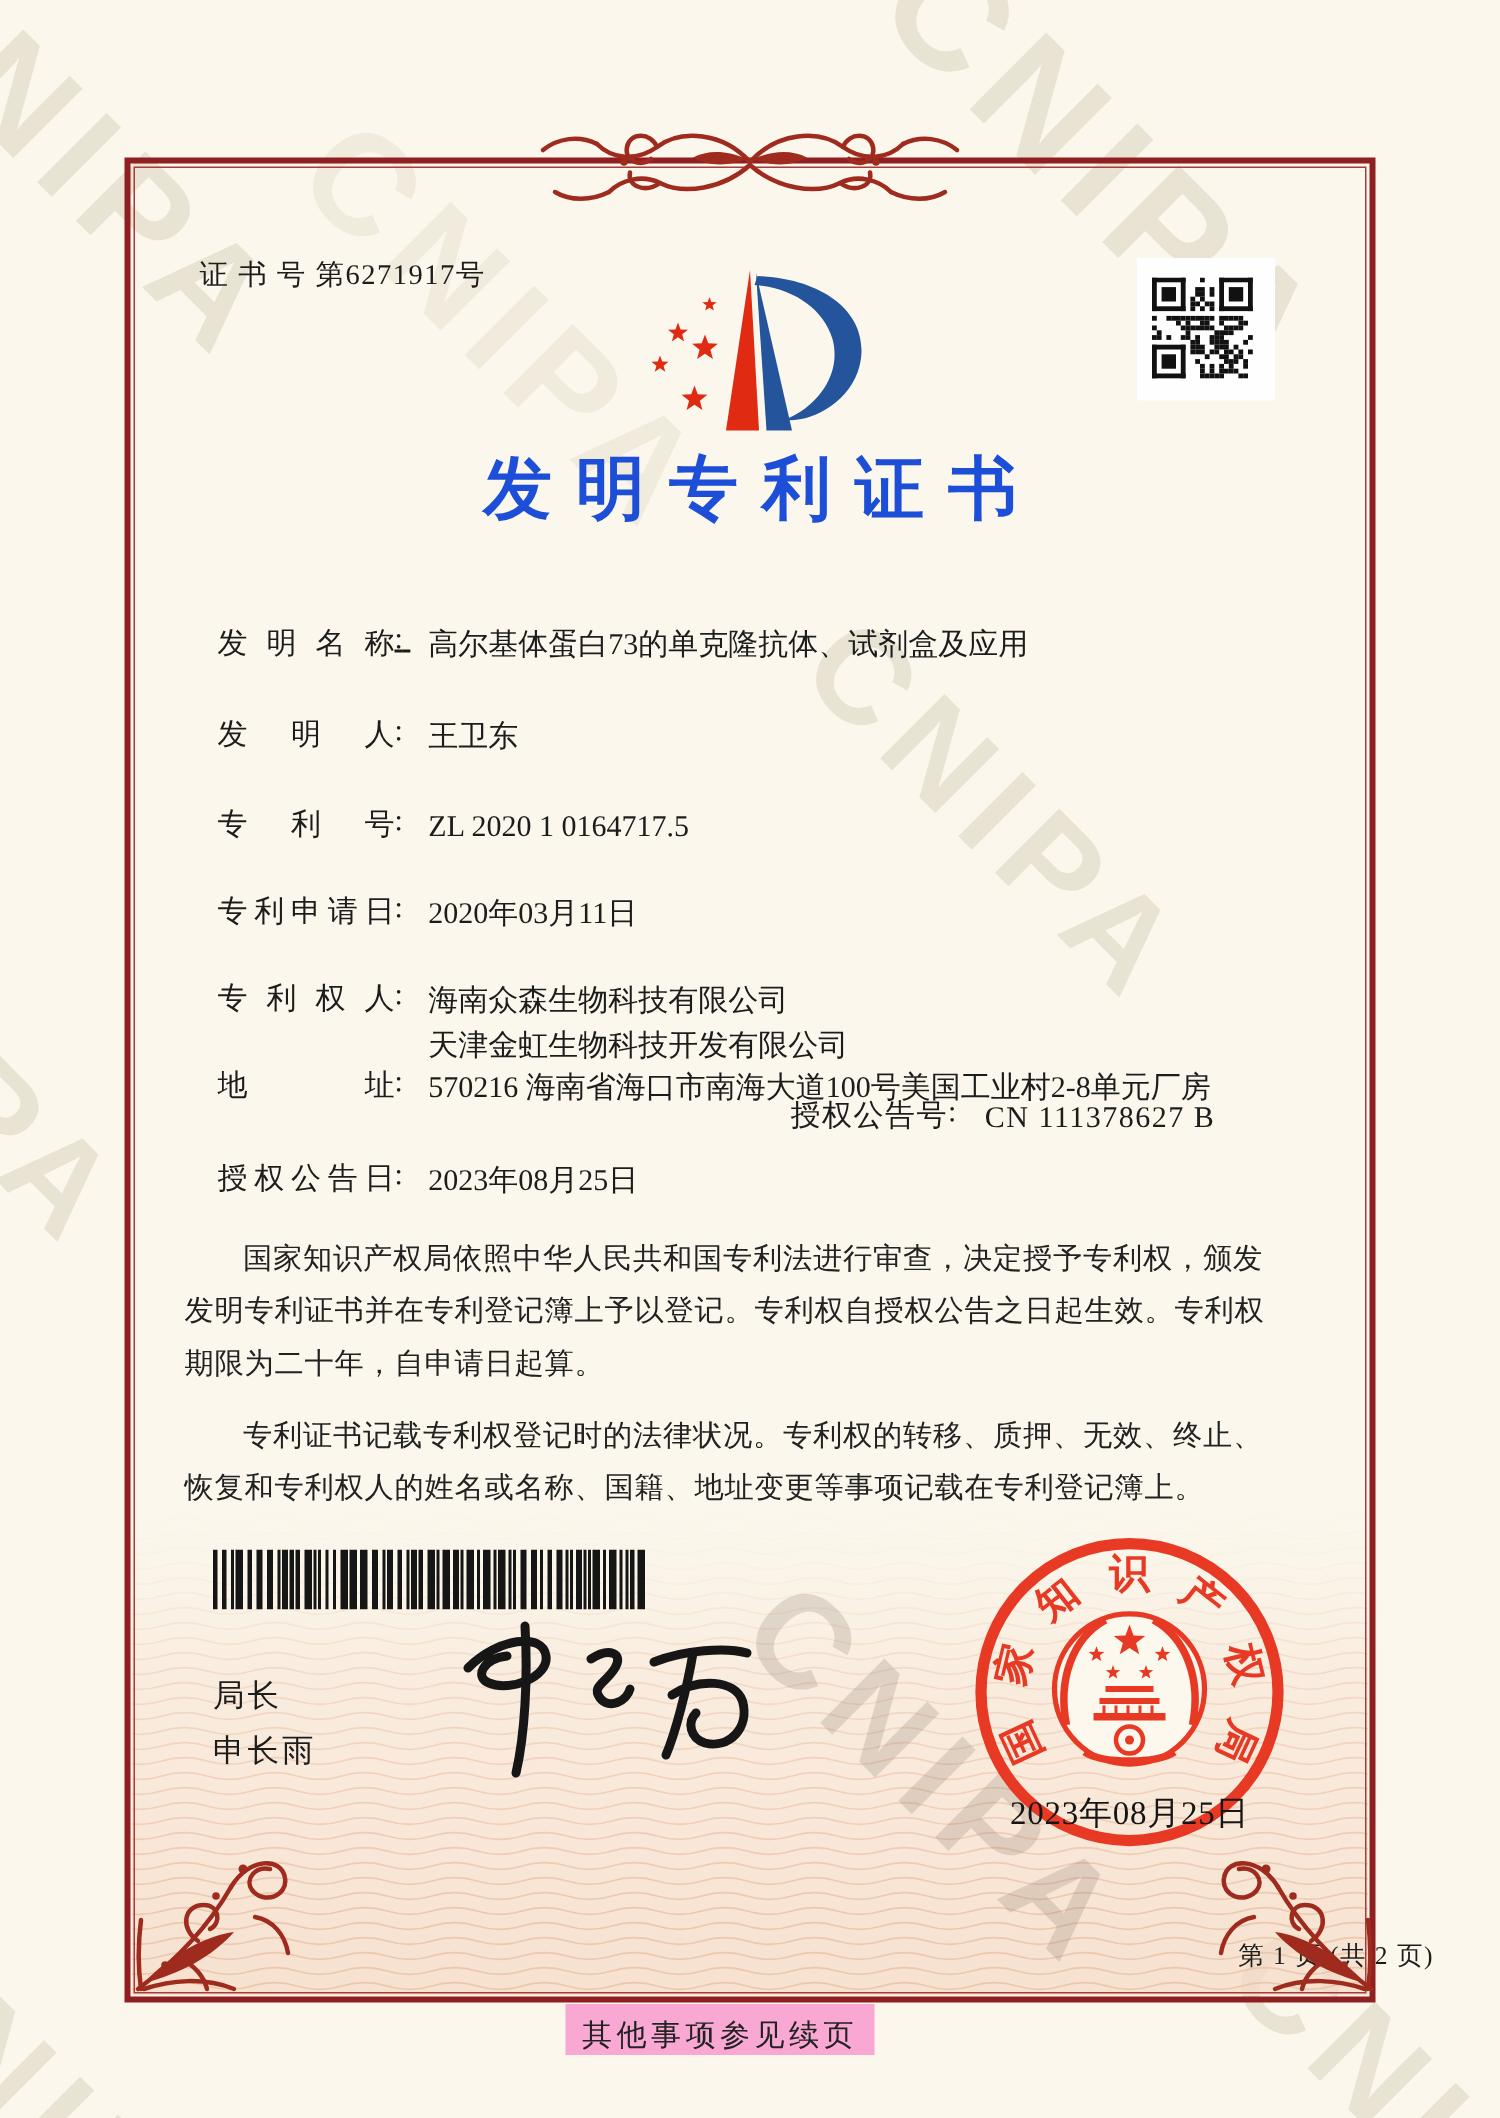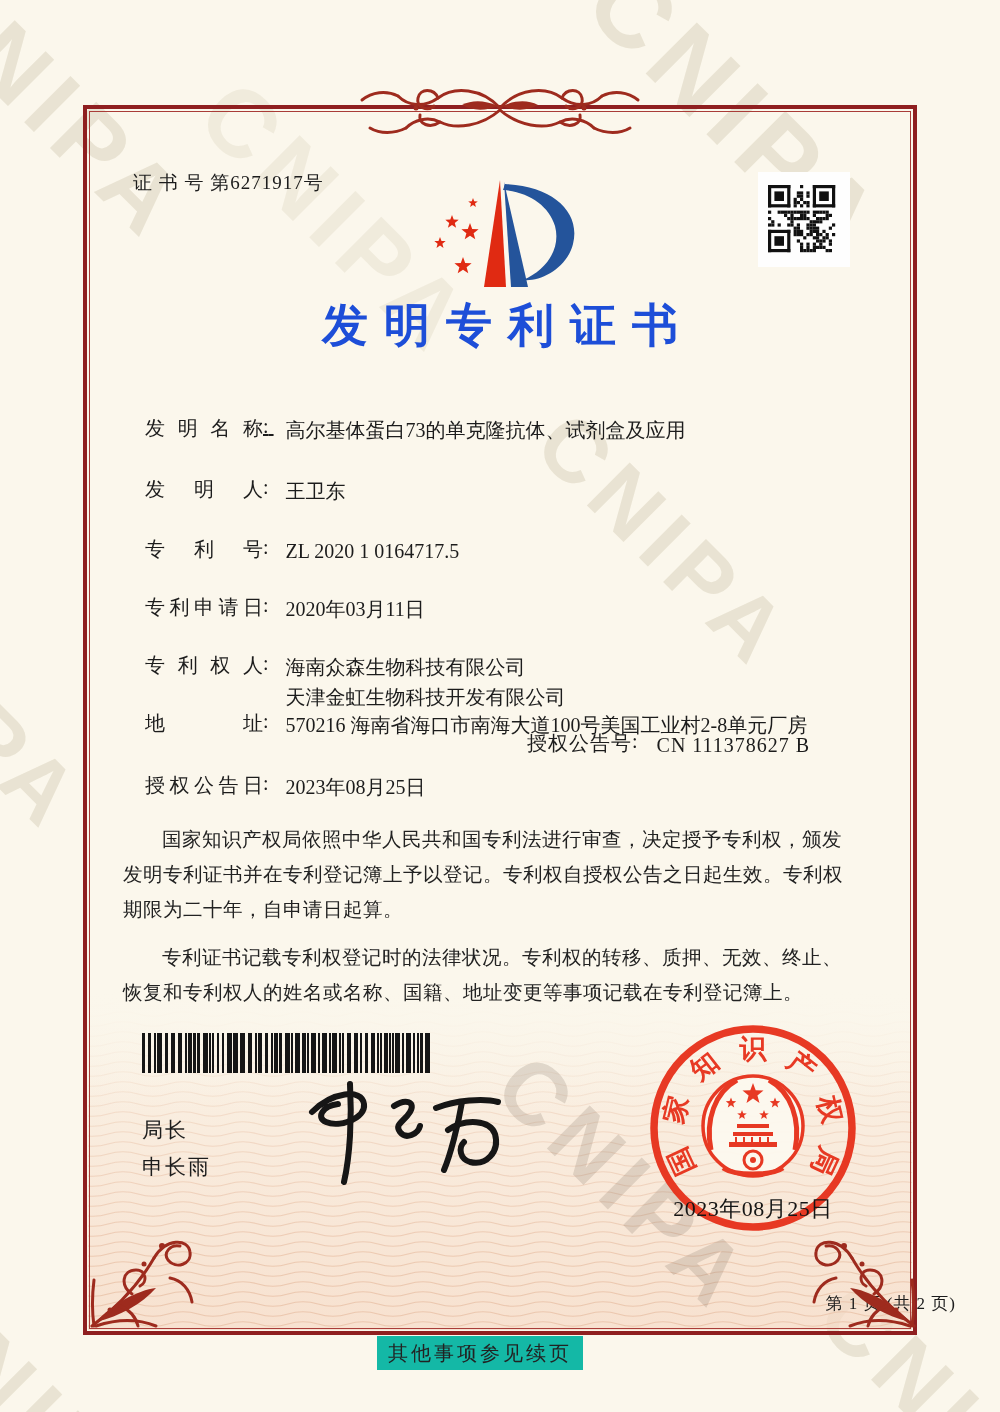--- a/index.html
+++ b/index.html
@@ -74,22 +74,22 @@
   .orn path{stroke:#9e2b1e;fill:none;stroke-width:3;stroke-linecap:round;}
   .orn .leaf{fill:#9e2b1e;stroke:none;}
   .orn circle{fill:#9e2b1e;}
   .orn-top{left:350px;top:78px;}
   .orn-bl{left:86px;top:1168px;}
   .orn-br{left:790px;top:1168px;transform:scaleX(-1);}
 
   
   .page-info{position:absolute;left:0;right:44px;top:1292px;text-align:right;font-size:17px;
              letter-spacing:1px;z-index:3;}
-  .note-band{position:absolute;left:377px;top:1336px;width:206px;height:34px;background:#14b8a6;
-             z-index:3;display:flex;align-items:center;justify-content:center;}
+  .note-band{position:absolute;left:377px;top:1336px;width:206px;height:34px;background:#f9a8d4;
+             z-index:3;display:flex;align-items:flex-end;justify-content:center;}
   .note-band span{font-size:20px;letter-spacing:3px;color:#222;}
 </style>
 </head>
 <body>
 
 <div class="page">
 
   <div class="wm wm1">CNIPA</div>
   <div class="wm wm2">CNIPA</div>
   <div class="wm wm3">CNIPA</div>

